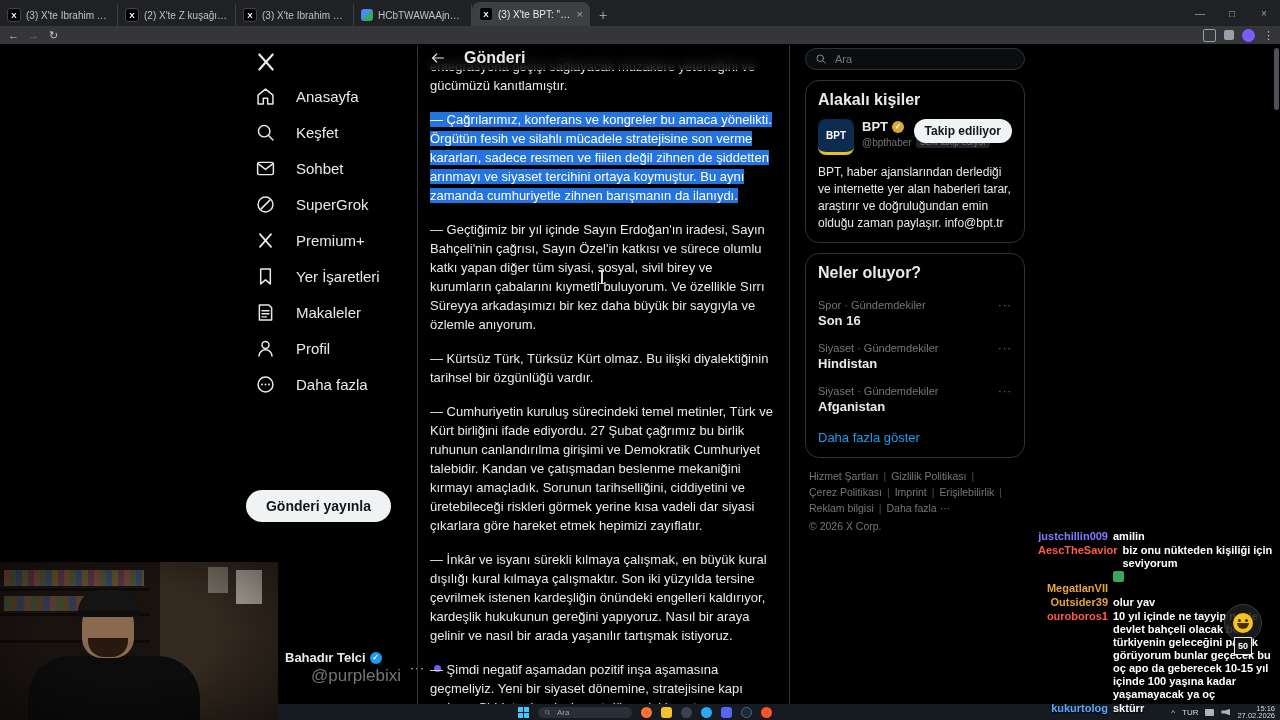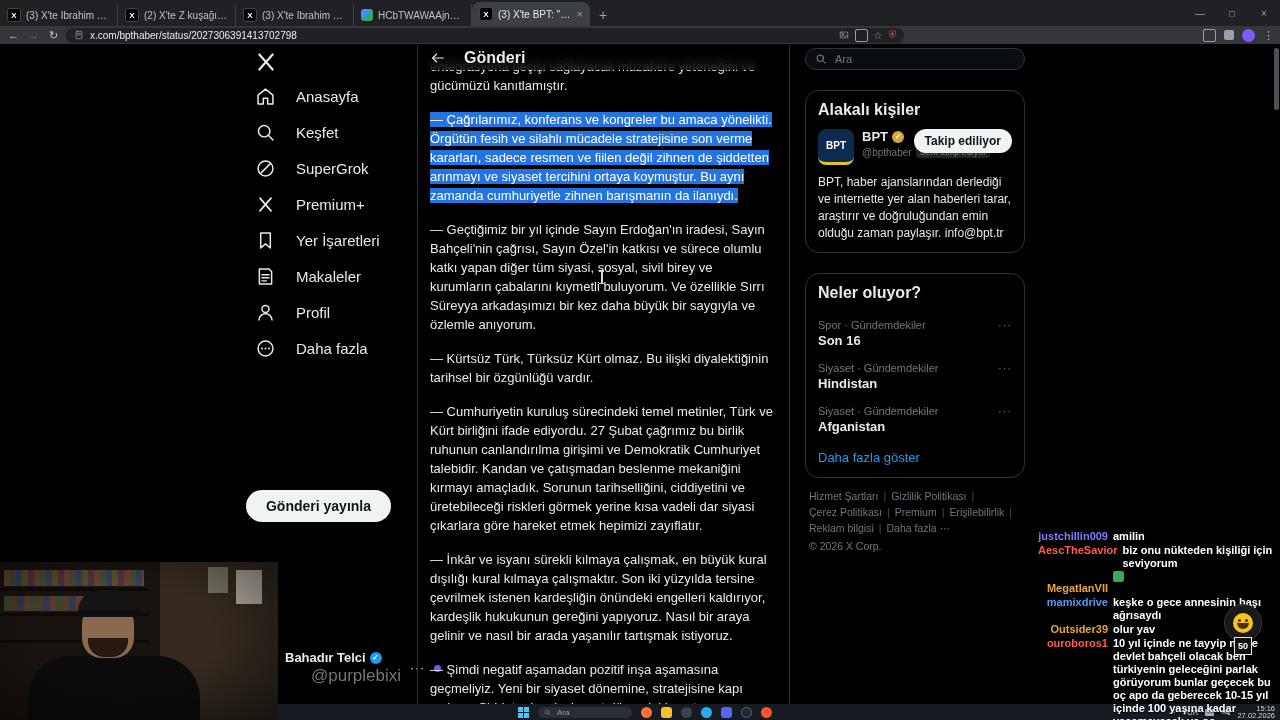--- a/index.html
+++ b/index.html
@@ -61,21 +61,21 @@
   .ibeam::before,.ibeam::after{content:"";position:absolute;left:2px;width:5px;height:1.5px;background:#cfd3d7;}
   .ibeam::before{top:0;}
   .ibeam::after{bottom:0;}
   .ibeam i{position:absolute;left:4px;top:0;width:1.5px;height:100%;background:#cfd3d7;}
 
   
   .x-right{position:absolute;left:805px;top:0;width:220px;}
   .search-pill{height:20px;margin-top:3px;border:1px solid #2f3336;background:#0b0e11;border-radius:12px;display:flex;align-items:center;gap:6px;padding:0 9px;color:#71767b;}
   .search-pill input{background:transparent;border:none;outline:none;color:#e7e9ea;font-size:11px;width:150px;font-family:"Liberation Sans",sans-serif;}
   .search-pill input::placeholder{color:#71767b;}
-  .card{border:1px solid #2f3336;border-radius:14px;margin-top:20px;padding:10px 12px;box-sizing:border-box;}
+  .card{border:1px solid #2f3336;border-radius:14px;margin-top:10px;padding:10px 12px;box-sizing:border-box;}
   .card-title{font-size:16px;font-weight:800;margin-bottom:10px;}
   .user-row{display:flex;align-items:flex-start;gap:8px;}
   .bpt-avatar{width:36px;height:36px;border-radius:8px;background:#0d2b4e;color:#fff;font-weight:bold;font-size:10px;display:flex;align-items:center;justify-content:center;flex:none;border-bottom:3px solid #e8c11c;box-sizing:border-box;}
   .name-line{font-size:13px;font-weight:bold;display:flex;gap:4px;align-items:center;}
   .gold-check{width:12px;height:12px;border-radius:50%;background:#d8a735;color:#fff;font-size:8px;display:flex;align-items:center;justify-content:center;flex:none;}
   .handle-line{font-size:10px;color:#71767b;display:flex;gap:4px;align-items:center;margin-top:2px;}
   .follows-chip{background:#202327;border-radius:3px;padding:1px 4px;font-size:9px;color:#71767b;white-space:nowrap;}
   .follow-btn{margin-left:auto;background:#eff3f4;color:#0f1419;font-weight:bold;font-size:12px;border-radius:14px;padding:5px 11px;flex:none;}
   .bio{font-size:12px;line-height:17px;margin-top:9px;color:#e7e9ea;}
   .trend{padding:7px 0;position:relative;}
@@ -162,38 +162,20 @@
     <span class="wc">—</span>
     <span class="wc">□</span>
     <span class="wc">×</span>
   </div>
 </div>
 
 <div class="toolbar">
   <span class="navbtn">←</span>
   <span class="navbtn disabled">→</span>
   <span class="navbtn">↻</span>
-  <div class="addressbar">
-    <svg class="addr-ico lineicon gray" viewBox="0 0 24 24">
-        <rect x="5" y="3" width="14" height="18" rx="2"></rect>
-        <line x1="8" y1="8" x2="16" y2="8"></line>
-        <line x1="8" y1="12" x2="16" y2="12"></line>
-      </svg>
-    <span class="url">x.com/bpthaber/status/2027306391413702798</span>
-    <div class="addr-icons">
-      <svg class="addr-ico lineicon gray" viewBox="0 0 24 24">
-          <rect x="3" y="5" width="18" height="14" rx="2"></rect>
-          <circle cx="8.5" cy="10" r="1.6"></circle>
-          <path d="M5 17 L10 12 L14 16 L17 13 L21 17"></path>
-        </svg>
-      <span class="dl-ico"></span>
-      <span style="color:#9aa0a6;font-size:10px;">☆</span>
-      <span class="shield-red">⛨</span>
-    </div>
-  </div>
   <div class="toolbar-right">
     <span class="dl-ico"></span>
     <span class="ext-ico"></span>
     <span class="avatar-mini"></span>
     <span style="color:#c4c7cb;font-size:11px;">⋮</span>
   </div>
 </div>
 
 <div class="xpage">
   <div class="win-scroll-thumb"></div>
@@ -214,20 +196,29 @@
         <span>Anasayfa</span>
       </div>
       <div class="nav-item">
         <span class="icon-wrap">
             <svg class="lineicon" width="21" height="21" viewBox="0 0 24 24">
               <circle cx="10.5" cy="10.5" r="6.5"></circle>
               <line x1="15.5" y1="15.5" x2="20.5" y2="20.5"></line>
             </svg>
           </span>
         <span>Keşfet</span>
+      </div>
+      <div class="nav-item">
+        <span class="icon-wrap">
+            <svg class="lineicon" width="21" height="21" viewBox="0 0 24 24">
+              <rect x="3" y="5" width="18" height="14" rx="2"></rect>
+              <path d="M3.5 6.5 L12 13 L20.5 6.5"></path>
+            </svg>
+          </span>
+        <span>Sohbet</span>
       </div>
       <div class="nav-item">
         <span class="icon-wrap">
             <svg class="lineicon" width="21" height="21" viewBox="0 0 24 24">
               <circle cx="12" cy="12" r="8.5"></circle>
               <line x1="7" y1="17" x2="17" y2="7"></line>
             </svg>
           </span>
         <span>SuperGrok</span>
       </div>
@@ -362,21 +353,21 @@
         <div class="trend-title">Afganistan</div>
         <span class="trend-more">···</span>
       </div>
       <div class="show-more">Daha fazla göster</div>
     </div>
 
     <div class="x-footer">
       <span class="fl">Hizmet Şartları</span>
       <span class="fl">Gizlilik Politikası</span>
       <span class="fl">Çerez Politikası</span>
-      <span class="fl">Premium</span>
+      <span class="fl">Imprint</span>
       <span class="fl">Erişilebilirlik</span>
       <span class="fl">Reklam bilgisi</span>
       <span>Daha fazla ···</span>
       <span class="copy">© 2026 X Corp.</span>
     </div>
   </div>
 </div>
 
 <div class="webcam">
   <div class="wc-wall"></div>
@@ -400,24 +391,20 @@
     <span class="chat-name" style="color: rgb(125, 125, 255); text-align: right;">justchillin009</span>
     <span class="chat-text"><span>amilin</span></span>
   </div>
   <div class="chat-row">
     <span class="chat-name" style="color: rgb(255, 90, 78);">AescTheSavior</span>
     <span class="chat-text"><span>biz onu nükteden kişiliği için seviyorum</span></span>
   </div>
   <div class="chat-row">
     <span class="chat-name" style="color: rgb(232, 163, 61); margin-top: 11px;">MegatlanVII</span>
     <span class="chat-text"><span></span><span class="emote"></span></span>
-  </div>
-  <div class="chat-row">
-    <span class="chat-name" style="color: rgb(78, 154, 245);">mamixdrive</span>
-    <span class="chat-text"><span>keşke o gece annesinin başı ağrısaydı</span></span>
   </div>
   <div class="chat-row">
     <span class="chat-name" style="color: rgb(232, 163, 61);">Outsider39</span>
     <span class="chat-text"><span>olur yav</span></span>
   </div>
   <div class="chat-row">
     <span class="chat-name" style="color: rgb(255, 90, 78);">ouroboros1</span>
     <span class="chat-text"><span>10 yıl içinde ne tayyip ne de devlet bahçeli olacak ben türkiyenin geleceğini parlak görüyorum bunlar geçecek bu oç apo da geberecek 10-15 yıl içinde 100 yaşına kadar yaşamayacak ya oç</span></span>
   </div>
   <div class="chat-row">

